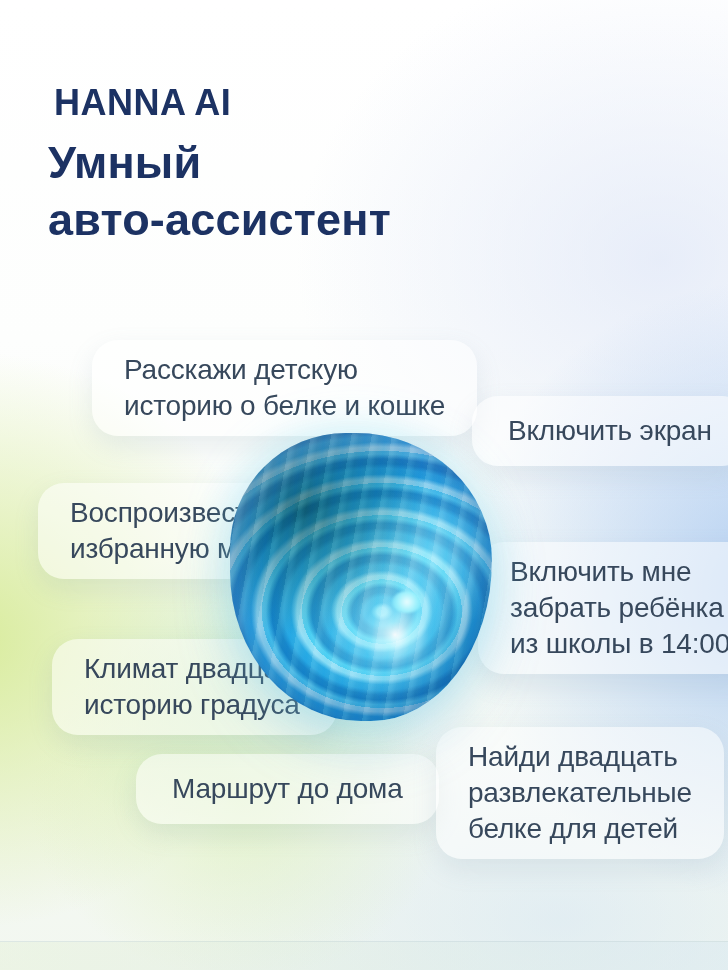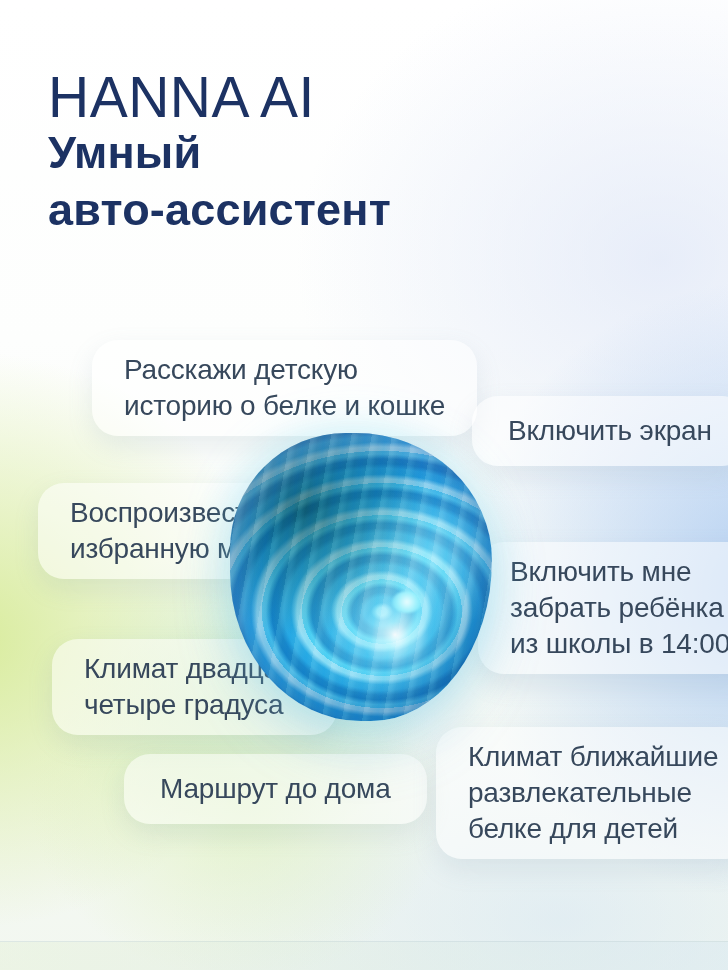--- a/index.html
+++ b/index.html
@@ -14,42 +14,42 @@
       radial-gradient(ellipse 520px 430px at 660px 260px, rgba(222,230,247,0.70), rgba(222,230,247,0) 70%),
       radial-gradient(ellipse 520px 300px at 560px 920px, rgba(205,225,243,0.45), rgba(205,225,243,0) 75%),
       linear-gradient(180deg,#ffffff 0%,#fdfefd 35%,#f2f7f0 100%);
   }
   .floor-line{position:absolute;left:0;top:941px;width:728px;height:1px;
     background:rgba(165,190,195,0.28);}
   .floor{position:absolute;left:0;top:942px;width:728px;height:28px;
     background:linear-gradient(90deg,rgba(228,240,215,0.45),rgba(216,232,240,0.45));}
 
   .title-block{position:absolute;left:48px;top:72px;color:#1c3263;}
-  .title{font-size:57px;font-weight:400;letter-spacing:0.5px;line-height:50px;margin:0;}
+  .title{font-size:36px;font-weight:700;letter-spacing:0.5px;line-height:50px;margin:6px;}
   .subtitle{font-size:45px;font-weight:700;letter-spacing:0.2px;line-height:57px;margin:2px 0 0 0;}
 
   .bubble{
     position:absolute;
     background:rgba(255,255,255,0.52);
     border-radius:26px;
     padding:12px 32px;
     width:max-content;
     color:#37485c;
     font-size:28px;line-height:36px;letter-spacing:-0.2px;
     box-shadow:0 10px 26px rgba(110,145,160,0.14);
     z-index:2;
   }
   .bubble .ln{display:block;white-space:nowrap;}
   .bubble.single{padding:17px 36px;}
   .b-story   {left:92px;  top:340px;}
   .b-screen  {left:472px; top:396px;}
   .b-music   {left:38px;  top:483px;}
   .b-reminder{left:478px; top:542px;}
   .b-climate {left:52px;  top:639px;}
-  .b-route   {left:124px; top:754px;}
+  .b-route   {left:136px; top:754px;}
   .b-places  {left:436px; top:727px;}
 
   
   .orb{
     position:absolute;left:230px;top:433px;width:262px;height:288px;z-index:5;
     border-radius:46% 54% 48% 52% / 42% 46% 58% 54%;
     background:
       radial-gradient(circle at 63% 70%, rgba(255,255,255,0.95) 0%, rgba(200,248,255,0.75) 5%, rgba(130,225,250,0.40) 13%, rgba(130,225,250,0) 28%),
       radial-gradient(circle at 78% 42%, rgba(180,245,255,0.45) 0%, rgba(180,245,255,0) 30%),
       radial-gradient(circle at 28% 26%, rgba(8,62,58,0.60) 0%, rgba(12,84,96,0.45) 16%, rgba(12,84,96,0) 45%),
@@ -105,29 +105,29 @@
 </div>
 
 <div class="bubble b-reminder">
   <span class="ln">Включить мне</span>
   <span class="ln">забрать ребёнка</span>
   <span class="ln">из школы в 14:00</span>
 </div>
 
 <div class="bubble b-climate">
   <span class="ln">Климат двадцать</span>
-  <span class="ln">четыре градуса</span>
+  <span class="ln">историю градуса</span>
 </div>
 
 <div class="bubble single b-route">
   <span class="ln">Маршрут до дома</span>
 </div>
 
 <div class="bubble b-places">
-  <span class="ln">Климат ближайшие</span>
+  <span class="ln">Найди двадцать</span>
   <span class="ln">развлекательные</span>
   <span class="ln">белке для детей</span>
 </div>
 
 <div class="orb">
   <div class="swirl"></div>
   <div class="dot"></div>
 </div>
 
 <div class="floor-line"></div>

